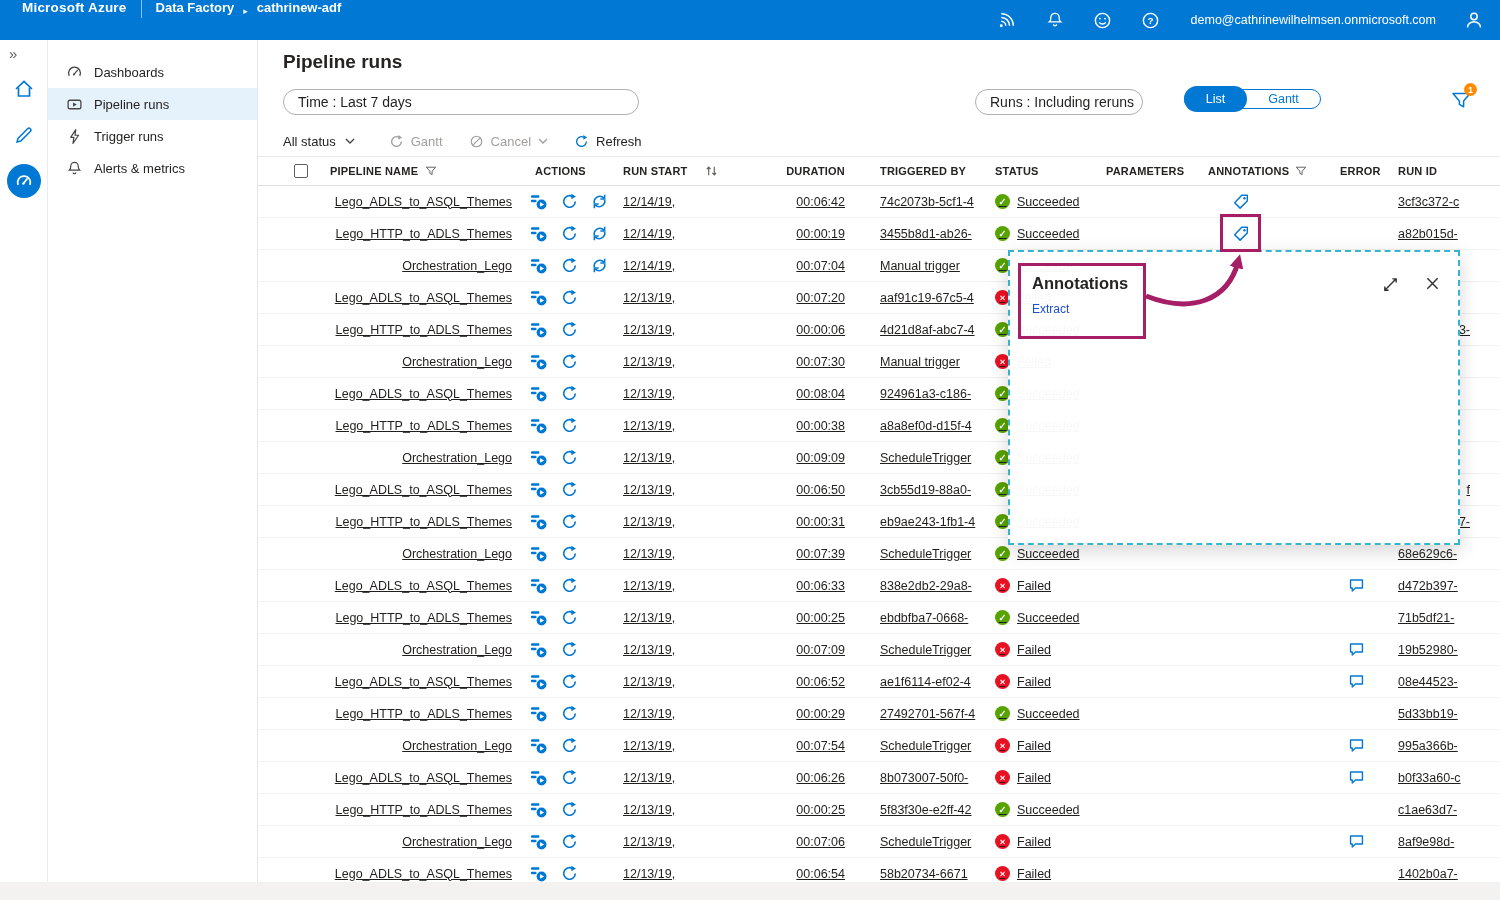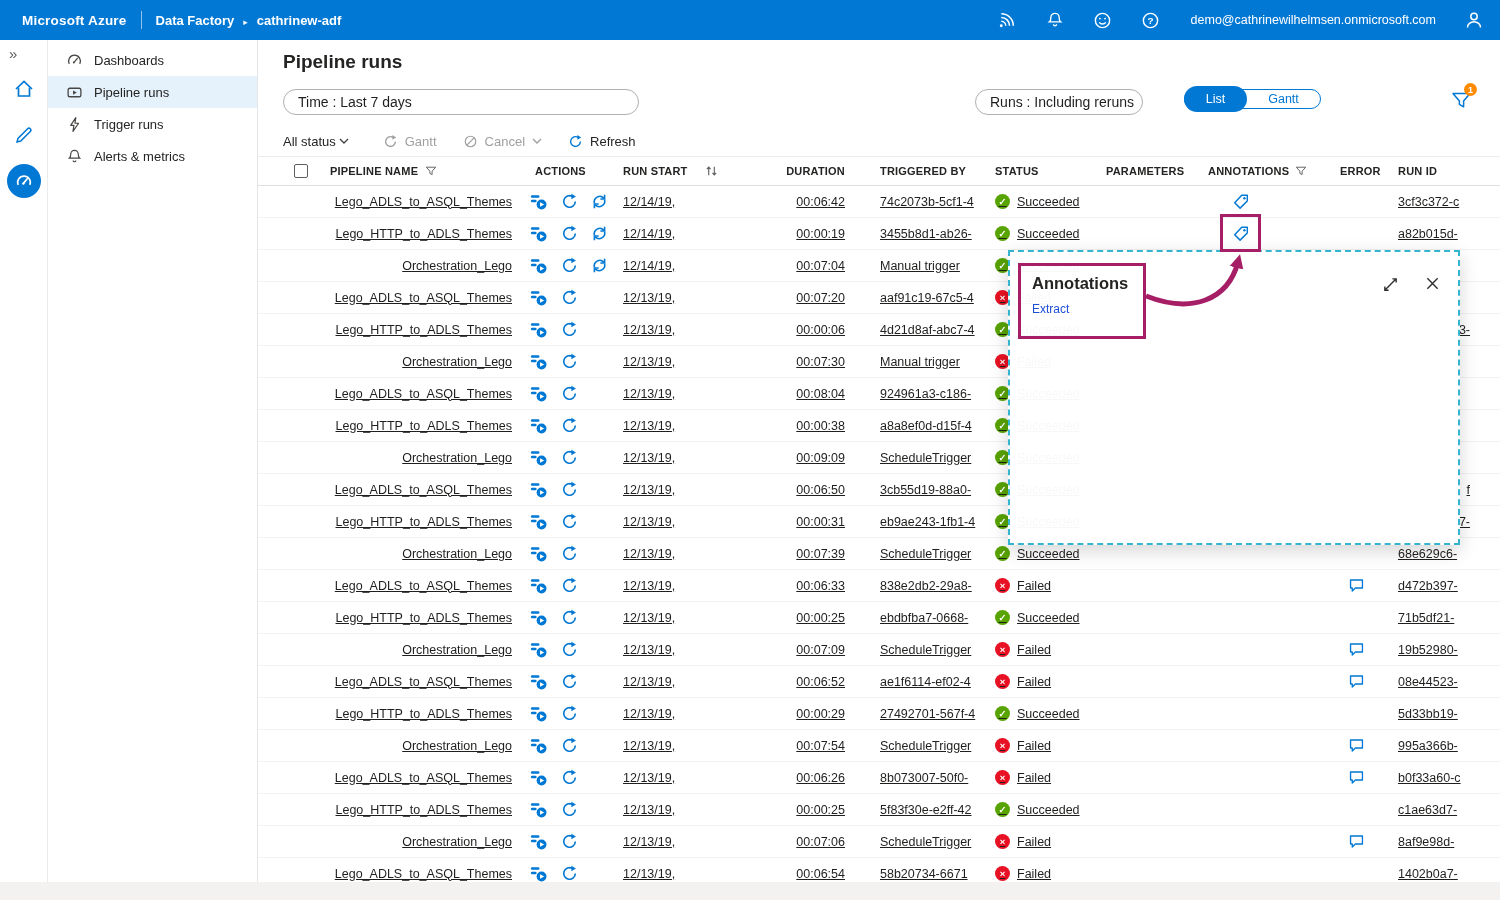--- a/index.html
+++ b/index.html
@@ -1,38 +1,38 @@
 <!DOCTYPE html>
 <html><head>
 <meta charset="utf-8">
 <style>
   * { margin:0; padding:0; box-sizing:border-box; }
   html,body { width:1500px; height:900px; overflow:hidden; }
   body { position:relative; font-family:"Liberation Sans",sans-serif; background:#fff; color:#201f1e; }
   svg { display:block; }
 
   
-  .topbar { position:absolute; left:0; top:0; width:1500px; height:40px; background:#0078d4; color:#fff; display:flex; align-items:center; z-index:80; }
+  .topbar { position:absolute; left:0; top:0; width:1500px; height:40px; background:#0078d4; color:#fff; display:flex; z-index:80; }
   .brand { font-size:13.5px; font-weight:700; margin-left:22px; letter-spacing:.2px; white-space:nowrap; }
   .tb-sep { width:1px; height:18px; background:rgba(255,255,255,.55); margin:0 14px; }
   .crumb { font-size:13px; font-weight:700; white-space:nowrap; }
   .crumb-sep::before { content:"\25B8"; font-size:9px; margin:0 9px; opacity:.95; }
   .tb-right { margin-left:auto; display:flex; align-items:center; gap:28px; margin-right:16px; }
   .tb-ic { width:20px; height:20px; display:flex; align-items:center; justify-content:center; cursor:pointer; }
   .tb-email { font-size:12.5px; white-space:nowrap; margin-left:2px; }
 
   
   .rail { position:absolute; left:0; top:40px; width:48px; height:860px; background:#fff; border-right:1px solid #ebebeb; z-index:70; }
   .rail-chevron { height:26px; display:flex; align-items:center; padding-left:9px; color:#605e5c; font-size:15px; cursor:pointer; }
   .rail-chevron::before { content:"\00BB"; }
   .rail-item { width:48px; height:46px; display:flex; align-items:center; justify-content:center; cursor:pointer; }
   .rail-item.active .circ { width:34px; height:34px; border-radius:50%; background:#0078d4; display:flex; align-items:center; justify-content:center; }
 
   
-  .sidebar { position:absolute; left:48px; top:40px; width:210px; height:860px; background:#fff; border-right:1px solid #e6e6e6; z-index:60; padding-top:4px; }
+  .sidebar { position:absolute; left:48px; top:40px; width:210px; height:860px; background:#fff; border-right:1px solid #e6e6e6; z-index:60; padding-top:16px; }
   .side-item { height:32px; display:flex; align-items:center; gap:11px; padding-left:17px; font-size:13px; color:#252423; cursor:pointer; white-space:nowrap; }
   .side-item.active { background:#e5f1fb; }
   .side-ic { width:18px; display:flex; justify-content:center; }
 
   
   .main { position:absolute; left:258px; top:40px; width:1242px; height:860px; background:#fff; }
   .page-title { position:absolute; left:25px; top:11px; font-size:19px; font-weight:700; color:#252423; }
 
   .pillbar { position:absolute; left:25px; top:49px; width:1210px; height:26px; }
   .pill { position:absolute; top:0; height:26px; border:1px solid #b3b0ad; border-radius:13px; display:flex; align-items:center; padding:0 14px; font-size:14px; background:#fff; cursor:pointer; white-space:nowrap; }
@@ -40,21 +40,21 @@
   .pill-tz { left:372px; width:303px; }
   .pill-runs { left:692px; width:168px; }
   .toggle { position:absolute; left:901px; top:0; width:137px; height:20px; border:1px solid #0078d4; border-radius:13px; display:flex; align-items:center; background:#fff; }
   .tg-list { width:63px; height:26px; margin:-1px 0 0 -1px; background:#0078d4; color:#fff; border-radius:13px; display:flex; align-items:center; justify-content:center; font-size:12.5px; cursor:pointer; }
   .tg-gantt { flex:1; text-align:center; color:#0078d4; font-size:12.5px; cursor:pointer; }
   .funnel-btn { position:absolute; left:1168px; top:3px; width:22px; height:20px; cursor:pointer; }
   .filter-badge { position:absolute; left:1181px; top:-6px; width:13px; height:13px; border-radius:50%; background:#ff8c00; color:#fff; font-size:9px; font-weight:700; display:flex; align-items:center; justify-content:center; }
 
   .toolbar { position:absolute; left:25px; top:86px; height:30px; display:flex; align-items:center; font-size:13px; color:#252423; }
   .tbar-item { display:flex; align-items:center; gap:7px; cursor:pointer; white-space:nowrap; }
-  .status-dd { margin-right:34px; gap:3px;justify-content:flex-end; }
+  .status-dd { margin-right:34px; gap:9px;justify-content:flex-end; }
   .disabled { color:#a19f9d; cursor:default; }
   .tbar-gap { margin-right:26px; }
 
   
   .thead { position:absolute; left:0; top:116px; width:1242px; height:30px; display:flex; align-items:center; border-top:1px solid #edebe9; border-bottom:1px solid #e1dfdd; font-size:11px; font-weight:700; color:#252423; letter-spacing:.2px; z-index:5; }
   .tbody { position:absolute; left:0; top:146px; width:1242px; z-index:4;text-decoration:underline; }
   .trow { height:32px; display:flex; align-items:center; border-bottom:1px solid #f3f2f1; font-size:12.5px; color:#201f1e; }
   .c { flex:none; display:flex; align-items:center; overflow:hidden; white-space:nowrap; }
   .c0 { width:62px;  justify-content:flex-end; padding-right:12px; }
   .c1 { width:196px; padding-left:10px; gap:7px; }

